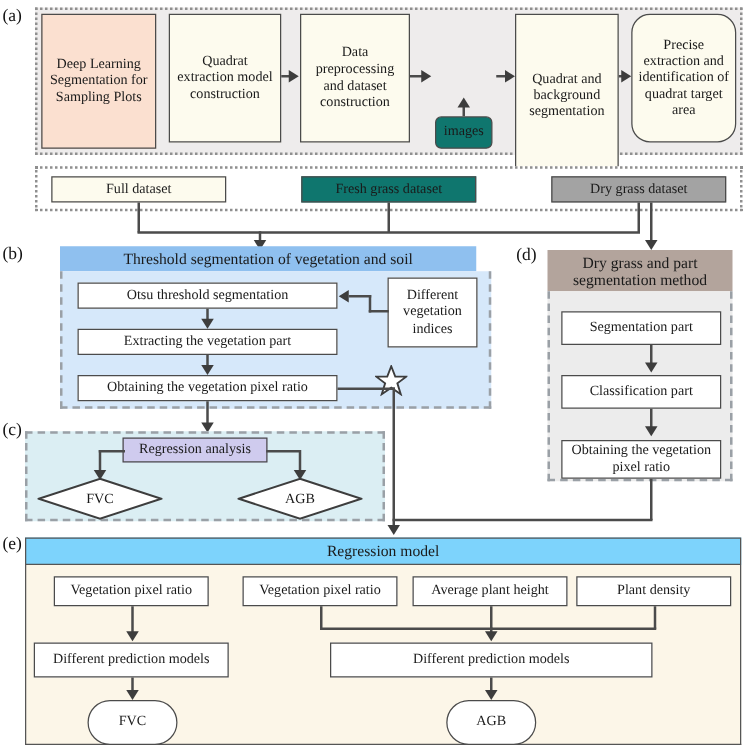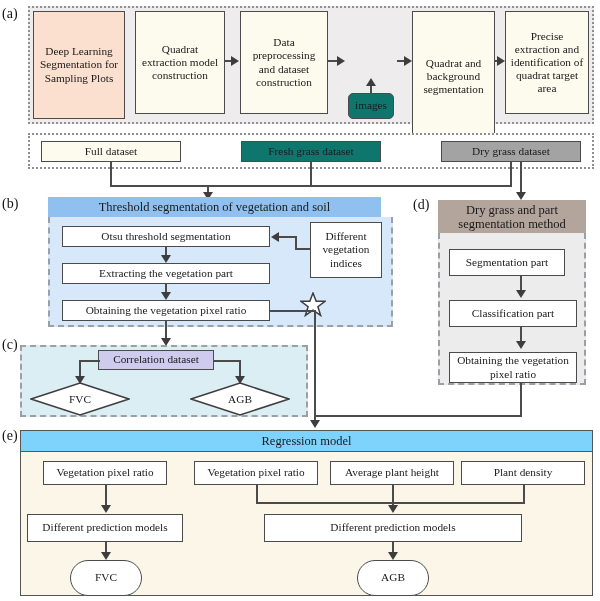--- a/index.html
+++ b/index.html
@@ -77,21 +77,21 @@
 
   <div class="node n-cream" style="left:135px;top:11px;width:90px;height:103px;">Quadrat extraction model construction</div>
 
   <div class="node n-cream" style="left:240px;top:11px;width:88px;height:103px;">Data preprocessing and dataset construction</div>
 
 
   <div class="node n-green n-round" style="left:348px;top:93px;width:46px;height:26px;">images</div>
 
   <div class="node n-cream" style="left:412px;top:11px;width:83px;height:131px;">Quadrat and background segmentation</div>
 
-  <div class="node n-cream" style="left:505px;top:11px;width:84px;height:103px;">Precise extraction and identification of quadrat target area</div>
+  <div class="node n-cream" style="left:505px;top:11px;width:84px;height:103px;border-radius:15px;">Precise extraction and identification of quadrat target area</div>
 
   <div class="ln lnh" style="left:225px;top:60px;width:7px;"></div>
   <div class="arrow-r" style="left:231px;top:56px;"></div>
 
   <div class="ln lnh" style="left:328px;top:60px;width:10px;"></div>
   <div class="arrow-r" style="left:337px;top:56px;"></div>
 
   <div class="ln lnv" style="left:370px;top:82px;width:1.6px;height:11px;"></div>
   <div class="arrow-u" style="left:366px;top:78px;"></div>
 
@@ -145,21 +145,21 @@
   <div class="ln lnh" style="left:270px;top:310px;width:46px;"></div>
   <div class="ln lnv" style="left:314px;top:310px;height:112px;"></div>
   <div class="arrow-d" style="left:310px;top:420px;"></div>
 
   <div class="ln lnv" style="left:165px;top:321px;height:20px;"></div>
   <div class="arrow-d" style="left:161px;top:338px;"></div>
 
   <div class="plabel" style="left:2px;top:337px;">(c)</div>
   <div class="abs panel-c-body" style="left:20px;top:345px;width:288px;height:72px;"></div>
 
-  <div class="node n-purple" style="left:98px;top:350px;width:116px;height:20px;">Correlation dataset</div>
+  <div class="node n-purple" style="left:98px;top:350px;width:116px;height:20px;">Regression analysis</div>
 
   <div class="diamond" style="left:30px;top:382px;">
     <svg width="100" height="34" viewBox="0 0 100 34">
       <polygon points="50,1 99,17 50,33 1,17" fill="#ffffff" stroke="#3d3d3d" stroke-width="1.6"></polygon>
     </svg>
     <span>FVC</span>
   </div>
 
   <div class="diamond" style="left:190px;top:382px;">
     <svg width="100" height="34" viewBox="0 0 100 34">
@@ -173,21 +173,21 @@
   <div class="arrow-d" style="left:75px;top:376px;"></div>
 
   <div class="ln lnh" style="left:213px;top:360px;width:27px;"></div>
   <div class="ln lnv" style="left:239px;top:360px;height:18px;"></div>
   <div class="arrow-d" style="left:235px;top:376px;"></div>
 
   <div class="plabel" style="left:413px;top:197px;">(d)</div>
   <div class="abs panel-d-head panel-title" style="left:438px;top:200px;width:148px;height:33px;">Dry grass and part segmentation method</div>
   <div class="abs panel-d-body" style="left:438px;top:233px;width:148px;height:152px;"></div>
 
-  <div class="node n-white" style="left:449px;top:249px;width:116px;height:27px;">Segmentation part</div>
+  <div class="node n-white" style="left:449px;top:249px;width:128px;height:27px;">Segmentation part</div>
   <div class="node n-white" style="left:449px;top:300px;width:128px;height:27px;">Classification part</div>
   <div class="node n-white" style="left:449px;top:352px;width:128px;height:31px;">Obtaining the vegetation pixel ratio</div>
 
   <div class="ln lnv" style="left:520px;top:276px;height:16px;"></div>
   <div class="arrow-d" style="left:516px;top:290px;"></div>
   <div class="ln lnv" style="left:520px;top:327px;height:16px;"></div>
   <div class="arrow-d" style="left:516px;top:341px;"></div>
 
   <div class="ln lnv" style="left:520px;top:383px;height:33px;"></div>
   <div class="ln lnh" style="left:314px;top:415px;width:208px;"></div>

